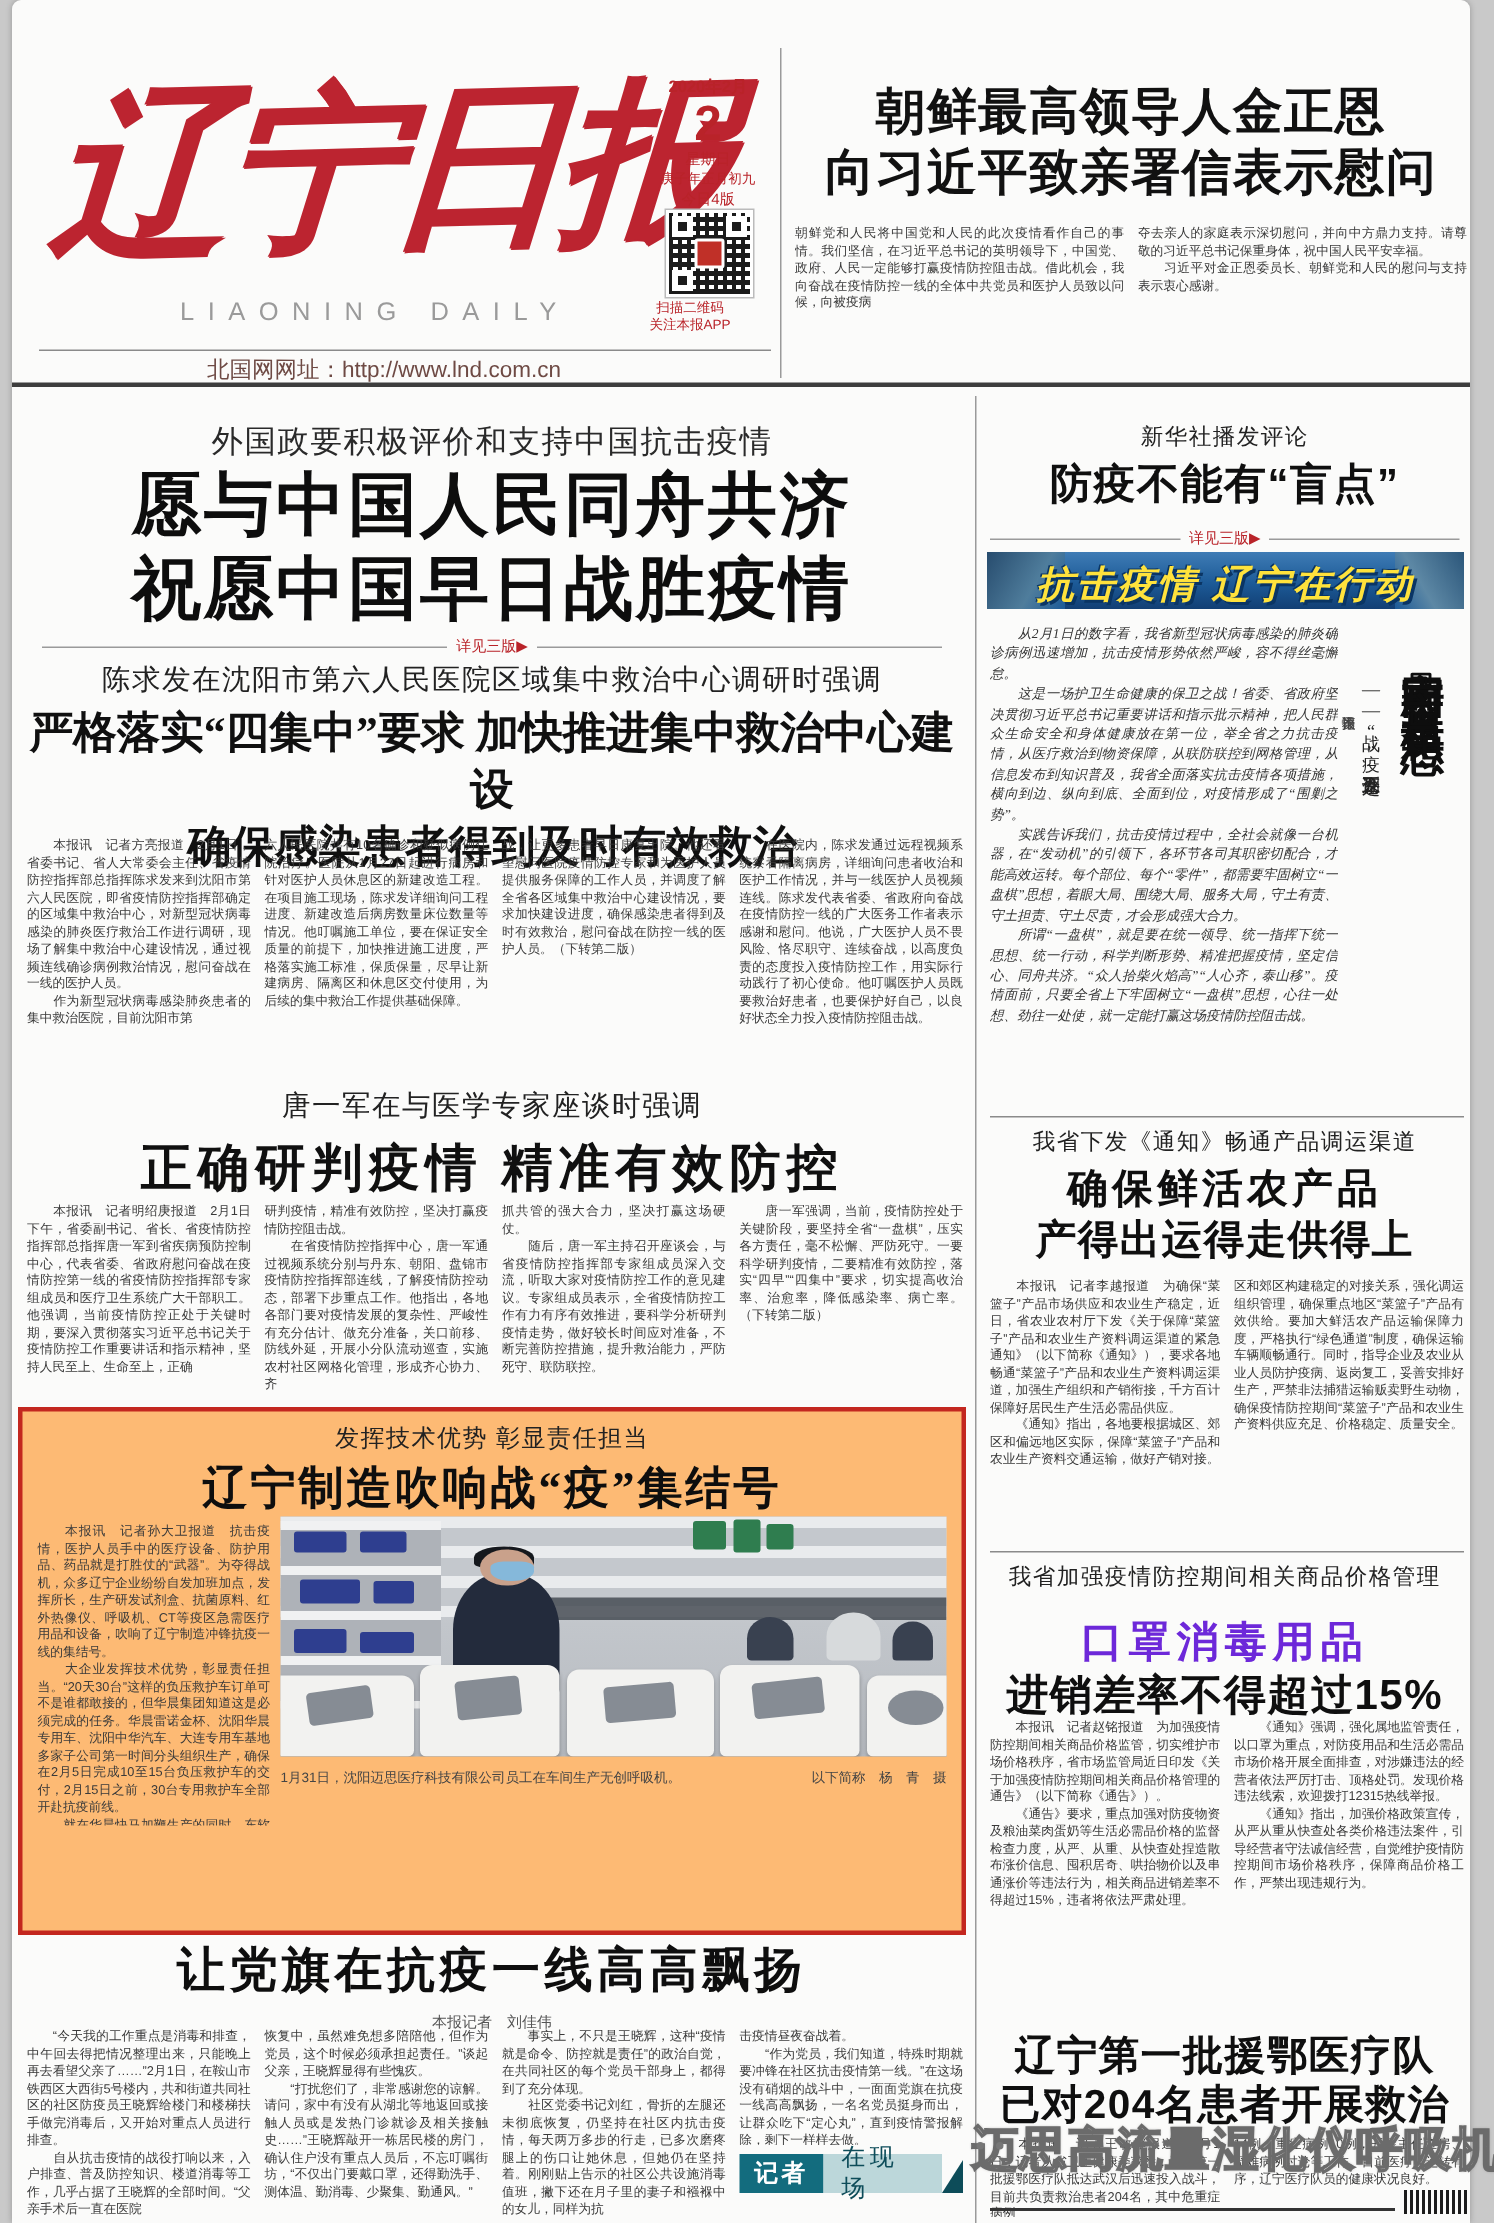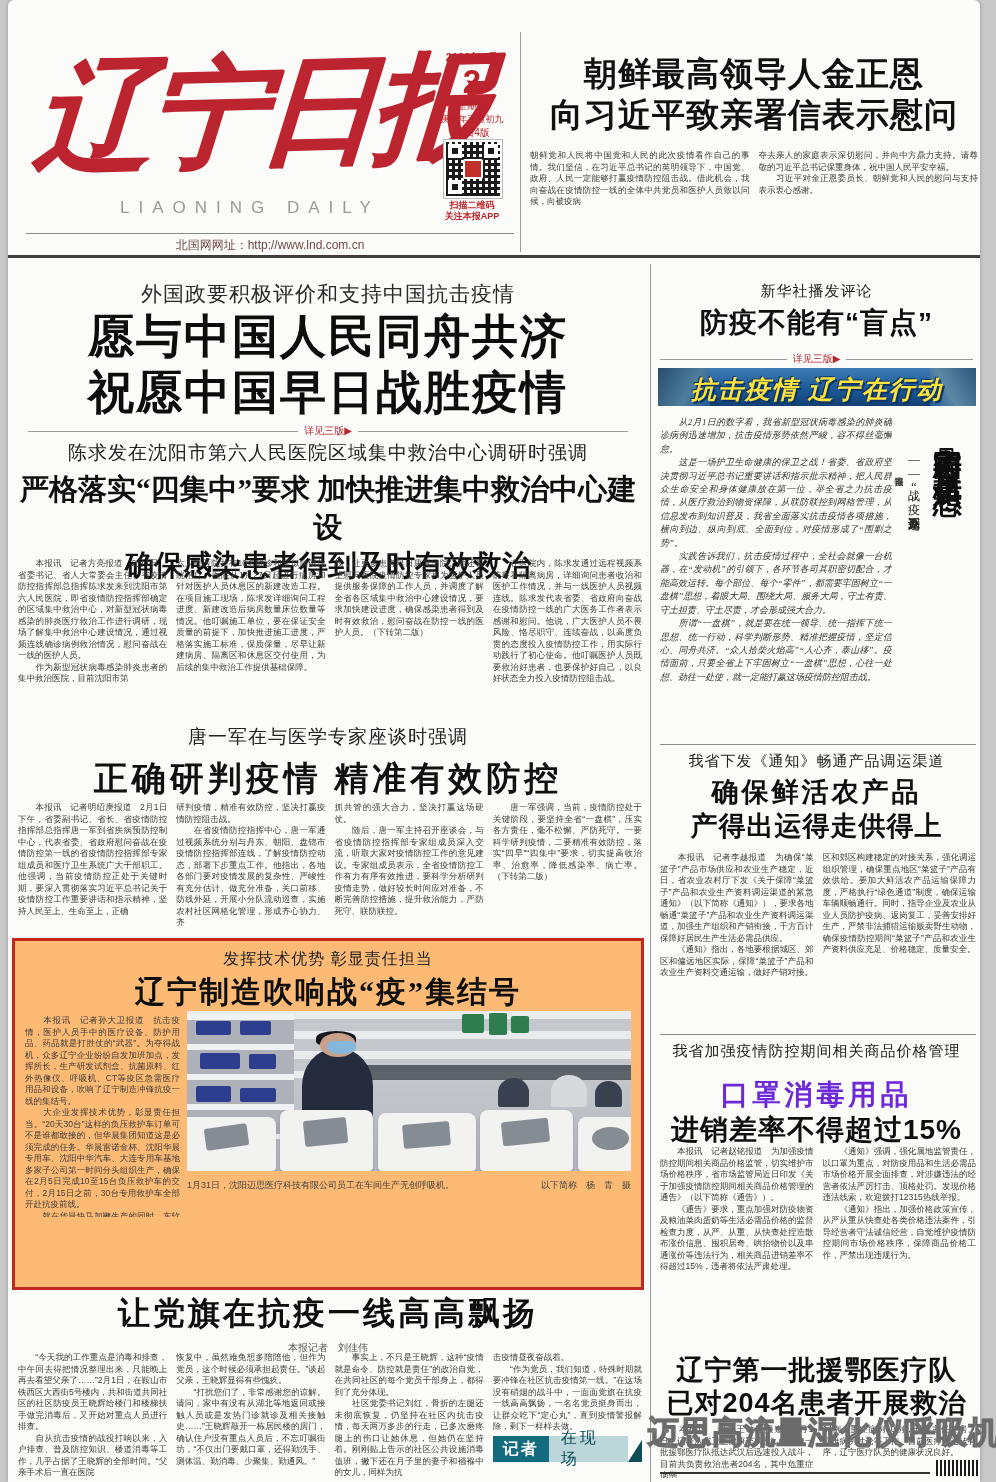--- a/index.html
+++ b/index.html
@@ -82,27 +82,27 @@
       <div style="font-size:10px;">星期日</div>
       <div style="font-size:9px;">庚子年正月初九</div>
       <div style="font-size:10px;">今日4版</div>
     </div>
     <div class="abs qr" style="left:436px;top:140px;width:54px;height:54px;">
       <div class="c" style="left:2px;top:2px;"></div>
       <div class="c" style="right:2px;top:2px;"></div>
       <div class="c" style="left:2px;bottom:2px;"></div>
       <div class="mid"></div>
     </div>
-    <div class="abs red ctr" style="left:420px;top:200px;width:88px;font-size:9px;line-height:11px;font-weight:bold;">
+    <div class="abs red ctr" style="left:408px;top:200px;width:88px;font-size:9px;line-height:11px;">
       <div>扫描二维码</div>
       <div>关注本报APP</div>
     </div>
 
     <div class="abs hline" style="left:18px;top:233px;width:488px;"></div>
-    <div class="abs ctr" style="left:18px;top:237px;width:488px;font-size:12px;color:#6e4a44;">北国网网址：http://www.lnd.com.cn</div>
+    <div class="abs ctr" style="left:4px;top:237px;width:488px;font-size:15px;color:#6e4a44;">北国网网址：http://www.lnd.com.cn</div>
     <div class="abs" style="left:0;top:255px;width:972px;height:3px;background:#3d3d3d;"></div>
     <div class="abs vrule" style="left:512px;top:32px;height:220px;"></div>
 
     <div class="abs ctr" style="left:520px;top:54px;width:452px;">
       <div style="font-size:33px;font-weight:bold;letter-spacing:1px;line-height:40px;color:#111;">朝鲜最高领导人金正恩</div>
       <div style="font-size:33px;font-weight:bold;letter-spacing:1px;line-height:42px;color:#111;">向习近平致亲署信表示慰问</div>
     </div>
     <div class="abs cols" style="left:522px;top:150px;width:448px;height:100px;">
       <div class="col-body just">朝鲜党和人民将中国党和人民的此次疫情看作自己的事情。我们坚信，在习近平总书记的英明领导下，中国党、政府、人民一定能够打赢疫情防控阻击战。借此机会，我向奋战在疫情防控一线的全体中共党员和医护人员致以问候，向被疫病</div>
       <div class="col-body just">夺去亲人的家庭表示深切慰问，并向中方鼎力支持。请尊敬的习近平总书记保重身体，祝中国人民平安幸福。

